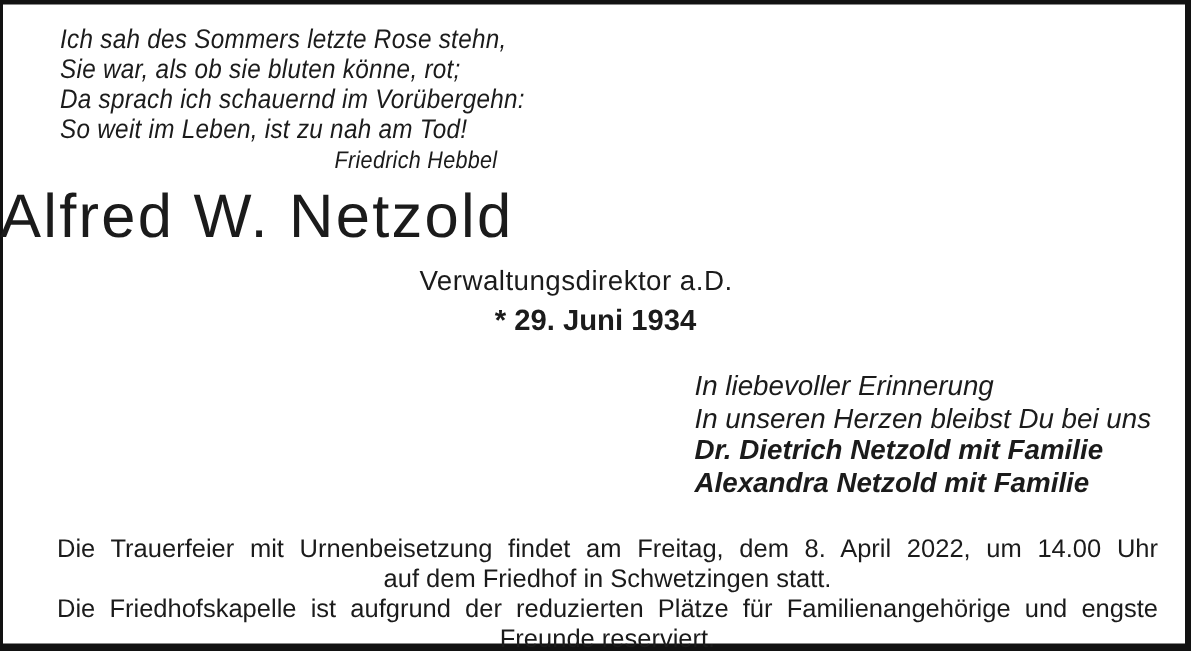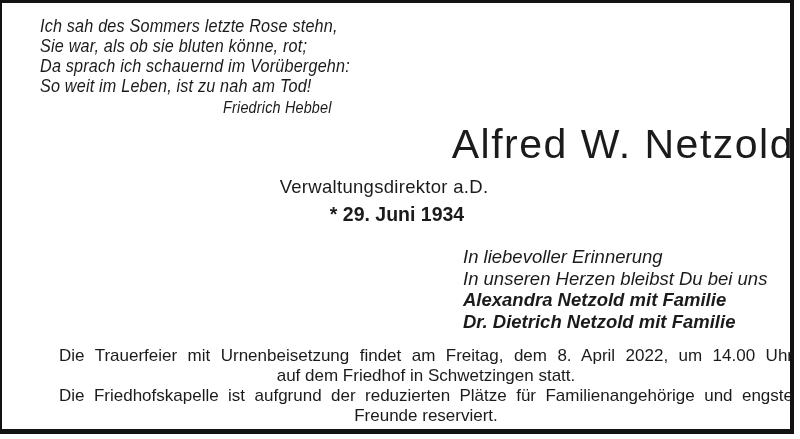--- a/index.html
+++ b/index.html
@@ -44,21 +44,21 @@
     font-size: 16px;
     padding-top: 2px;
     white-space: normal;
   }
   
   .name {
     position: absolute;
     left: 0;
     top: 121px;
     width: 794px;
-    text-align: right;
+    text-align: left;
     font-size: 41px;
     line-height: 47px;
     letter-spacing: 1.5px;
   }
   .subtitle {
     position: absolute;
     left: 0;
     top: 176px;
     width: 768px;
     text-align: center;
@@ -86,25 +86,24 @@
     font-size: 18.5px;
     line-height: 21.5px;
     white-space: nowrap;
     font-style: italic;
   }
   .memorial .bold { font-weight: bold; }
   
   .funeral {
     position: absolute;
     left: 38px;
-    top: 346px;
+    top: 356px;
     width: 734px;
     font-size: 17px;
     line-height: 20px;
-    margin-left: 21px;
   }
   .funeral .line { text-align: center; }
   .funeral .line.just {
     text-align: justify;
     text-align-last: justify;
   }
 </style>
 </head>
 <body>
 
@@ -122,22 +121,22 @@
 
 <div class="subtitle">Verwaltungsdirektor a.D.</div>
 
 <div class="dates">
   <span>* 29. Juni 1934</span>
 </div>
 
 <div class="memorial">
   <div>In liebevoller Erinnerung</div>
   <div>In unseren Herzen bleibst Du bei uns</div>
+  <div class="bold">Dr. Dietrich Netzold mit Familie</div>
   <div class="bold">Alexandra Netzold mit Familie</div>
-  <div class="bold">Dr. Dietrich Netzold mit Familie</div>
 </div>
 
 <div class="funeral">
   <div class="line just">Die Trauerfeier mit Urnenbeisetzung findet am Freitag, dem 8. April 2022, um 14.00 Uhr</div>
   <div class="line">auf dem Friedhof in Schwetzingen statt.</div>
   <div class="line just">Die Friedhofskapelle ist aufgrund der reduzierten Plätze für Familienangehörige und engste</div>
   <div class="line">Freunde reserviert.</div>
 </div>
 
 </body></html>

